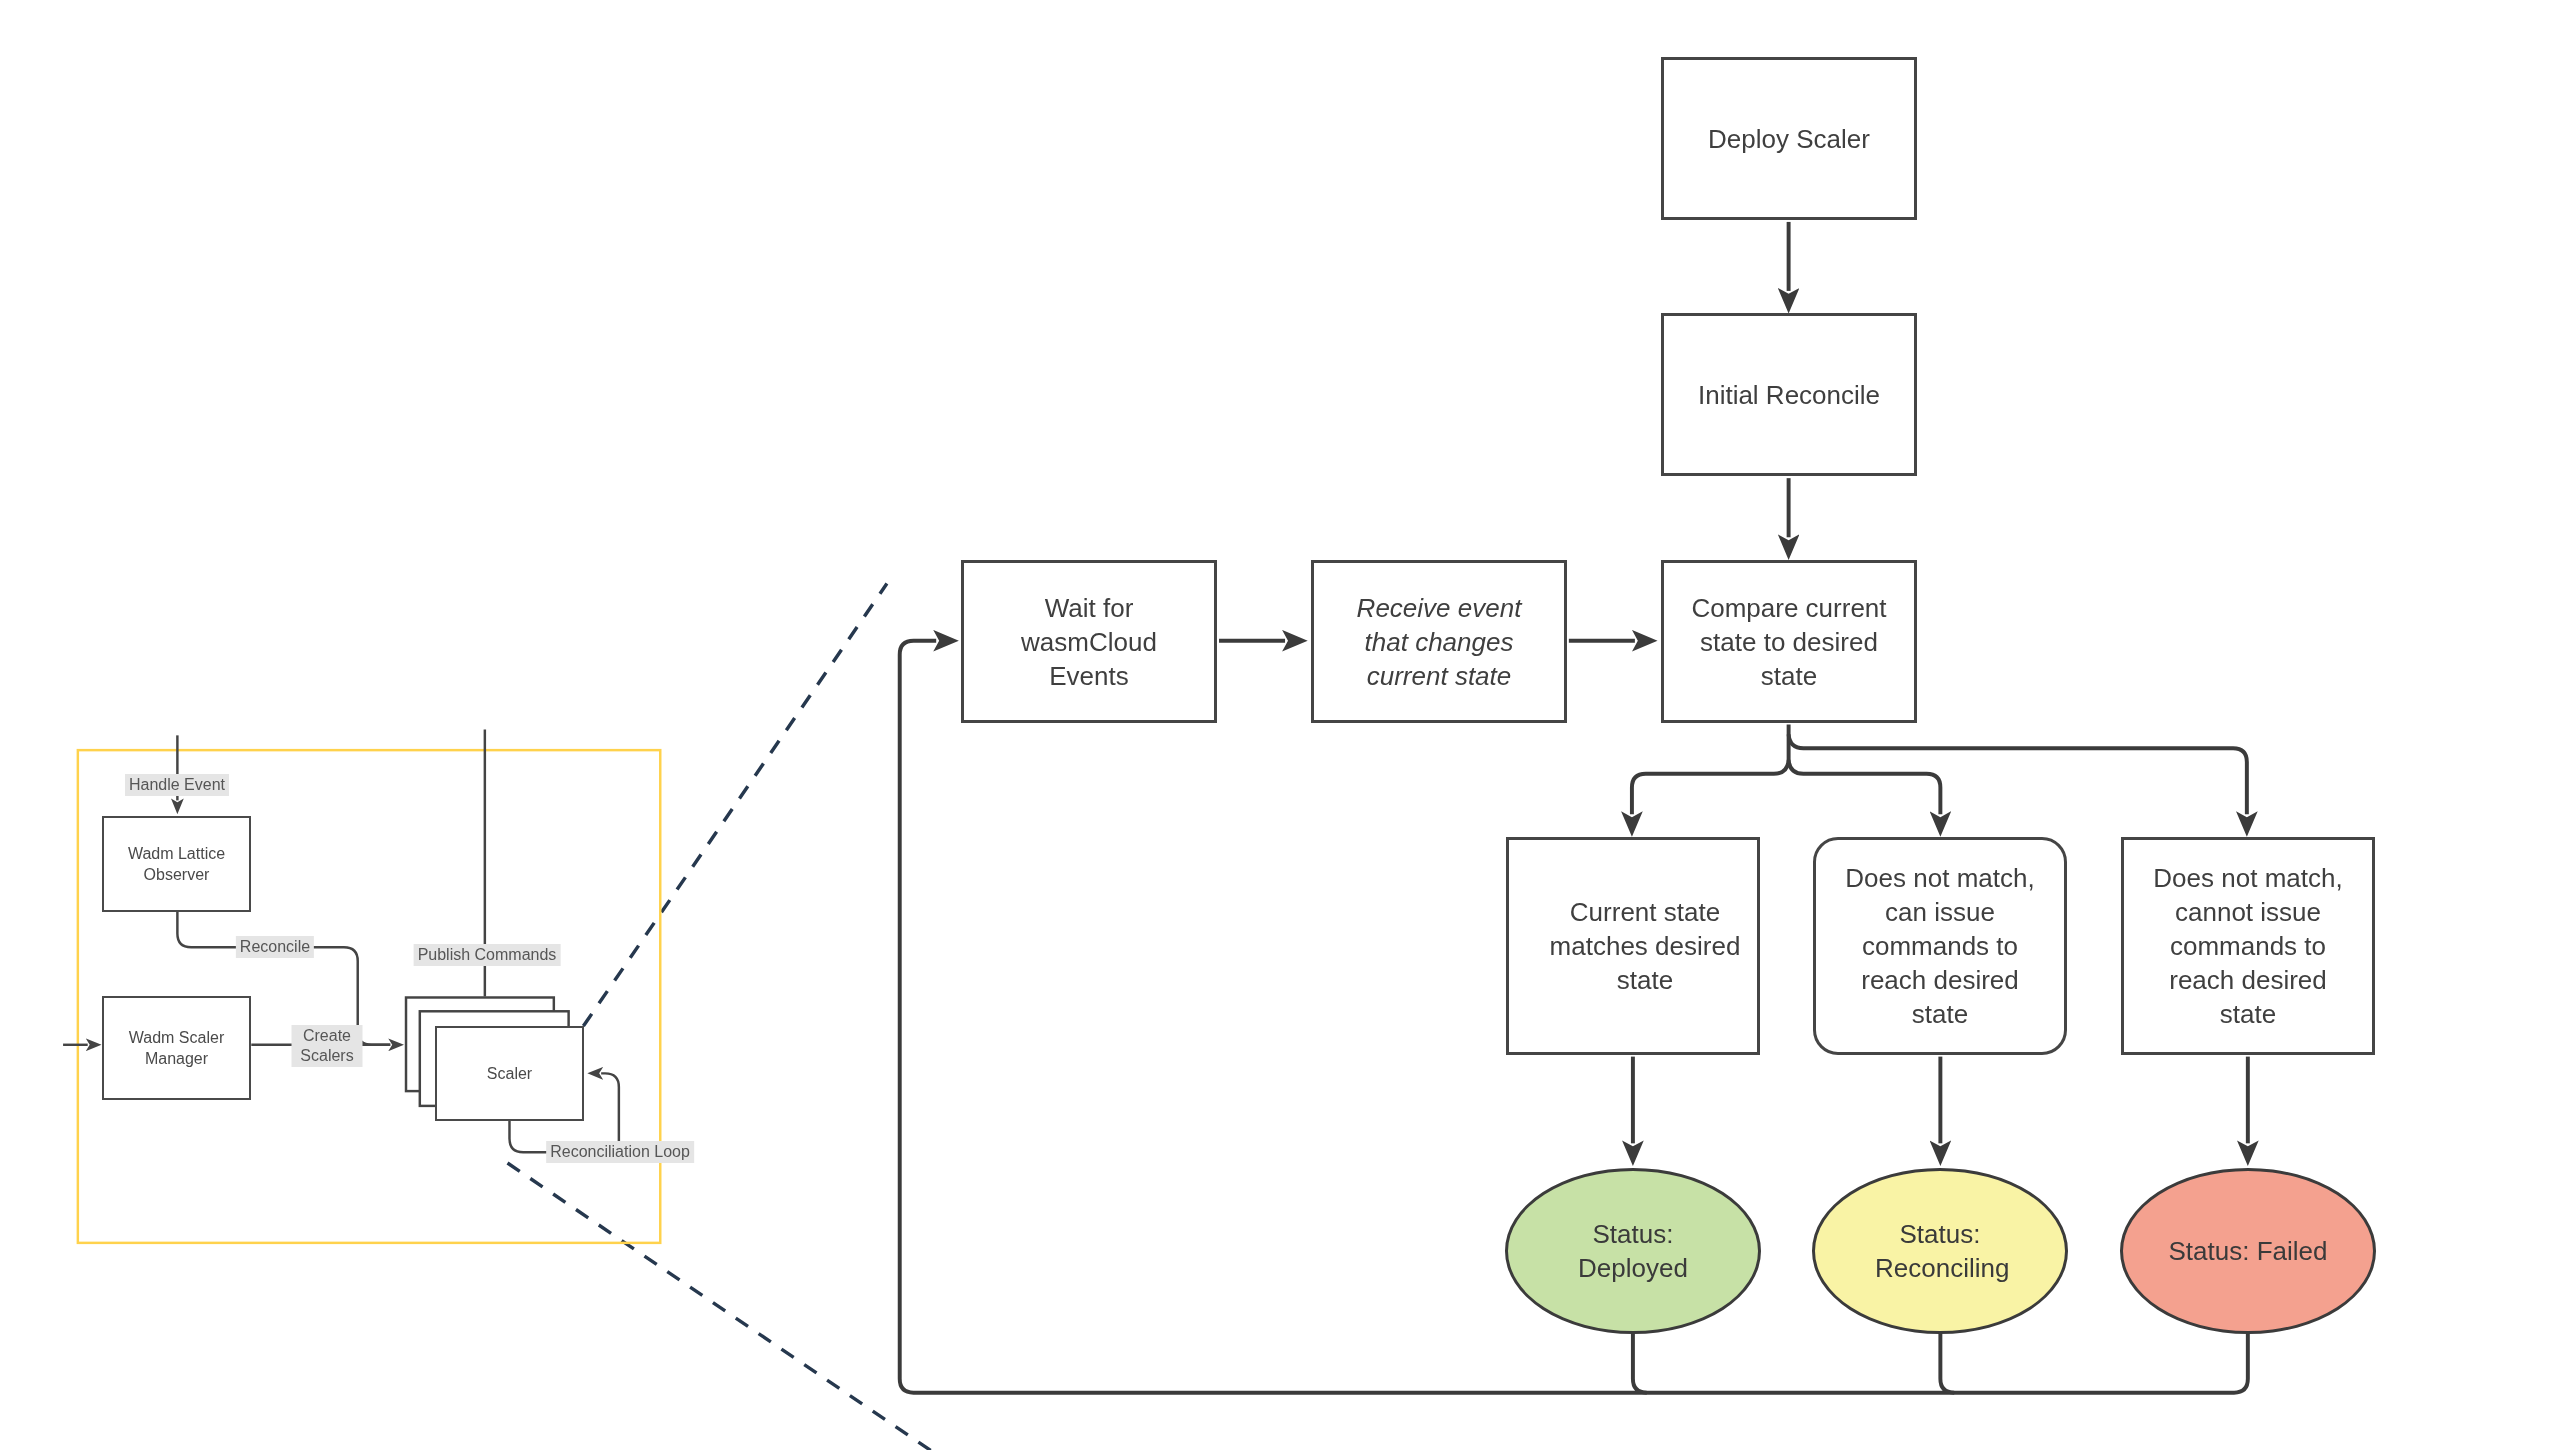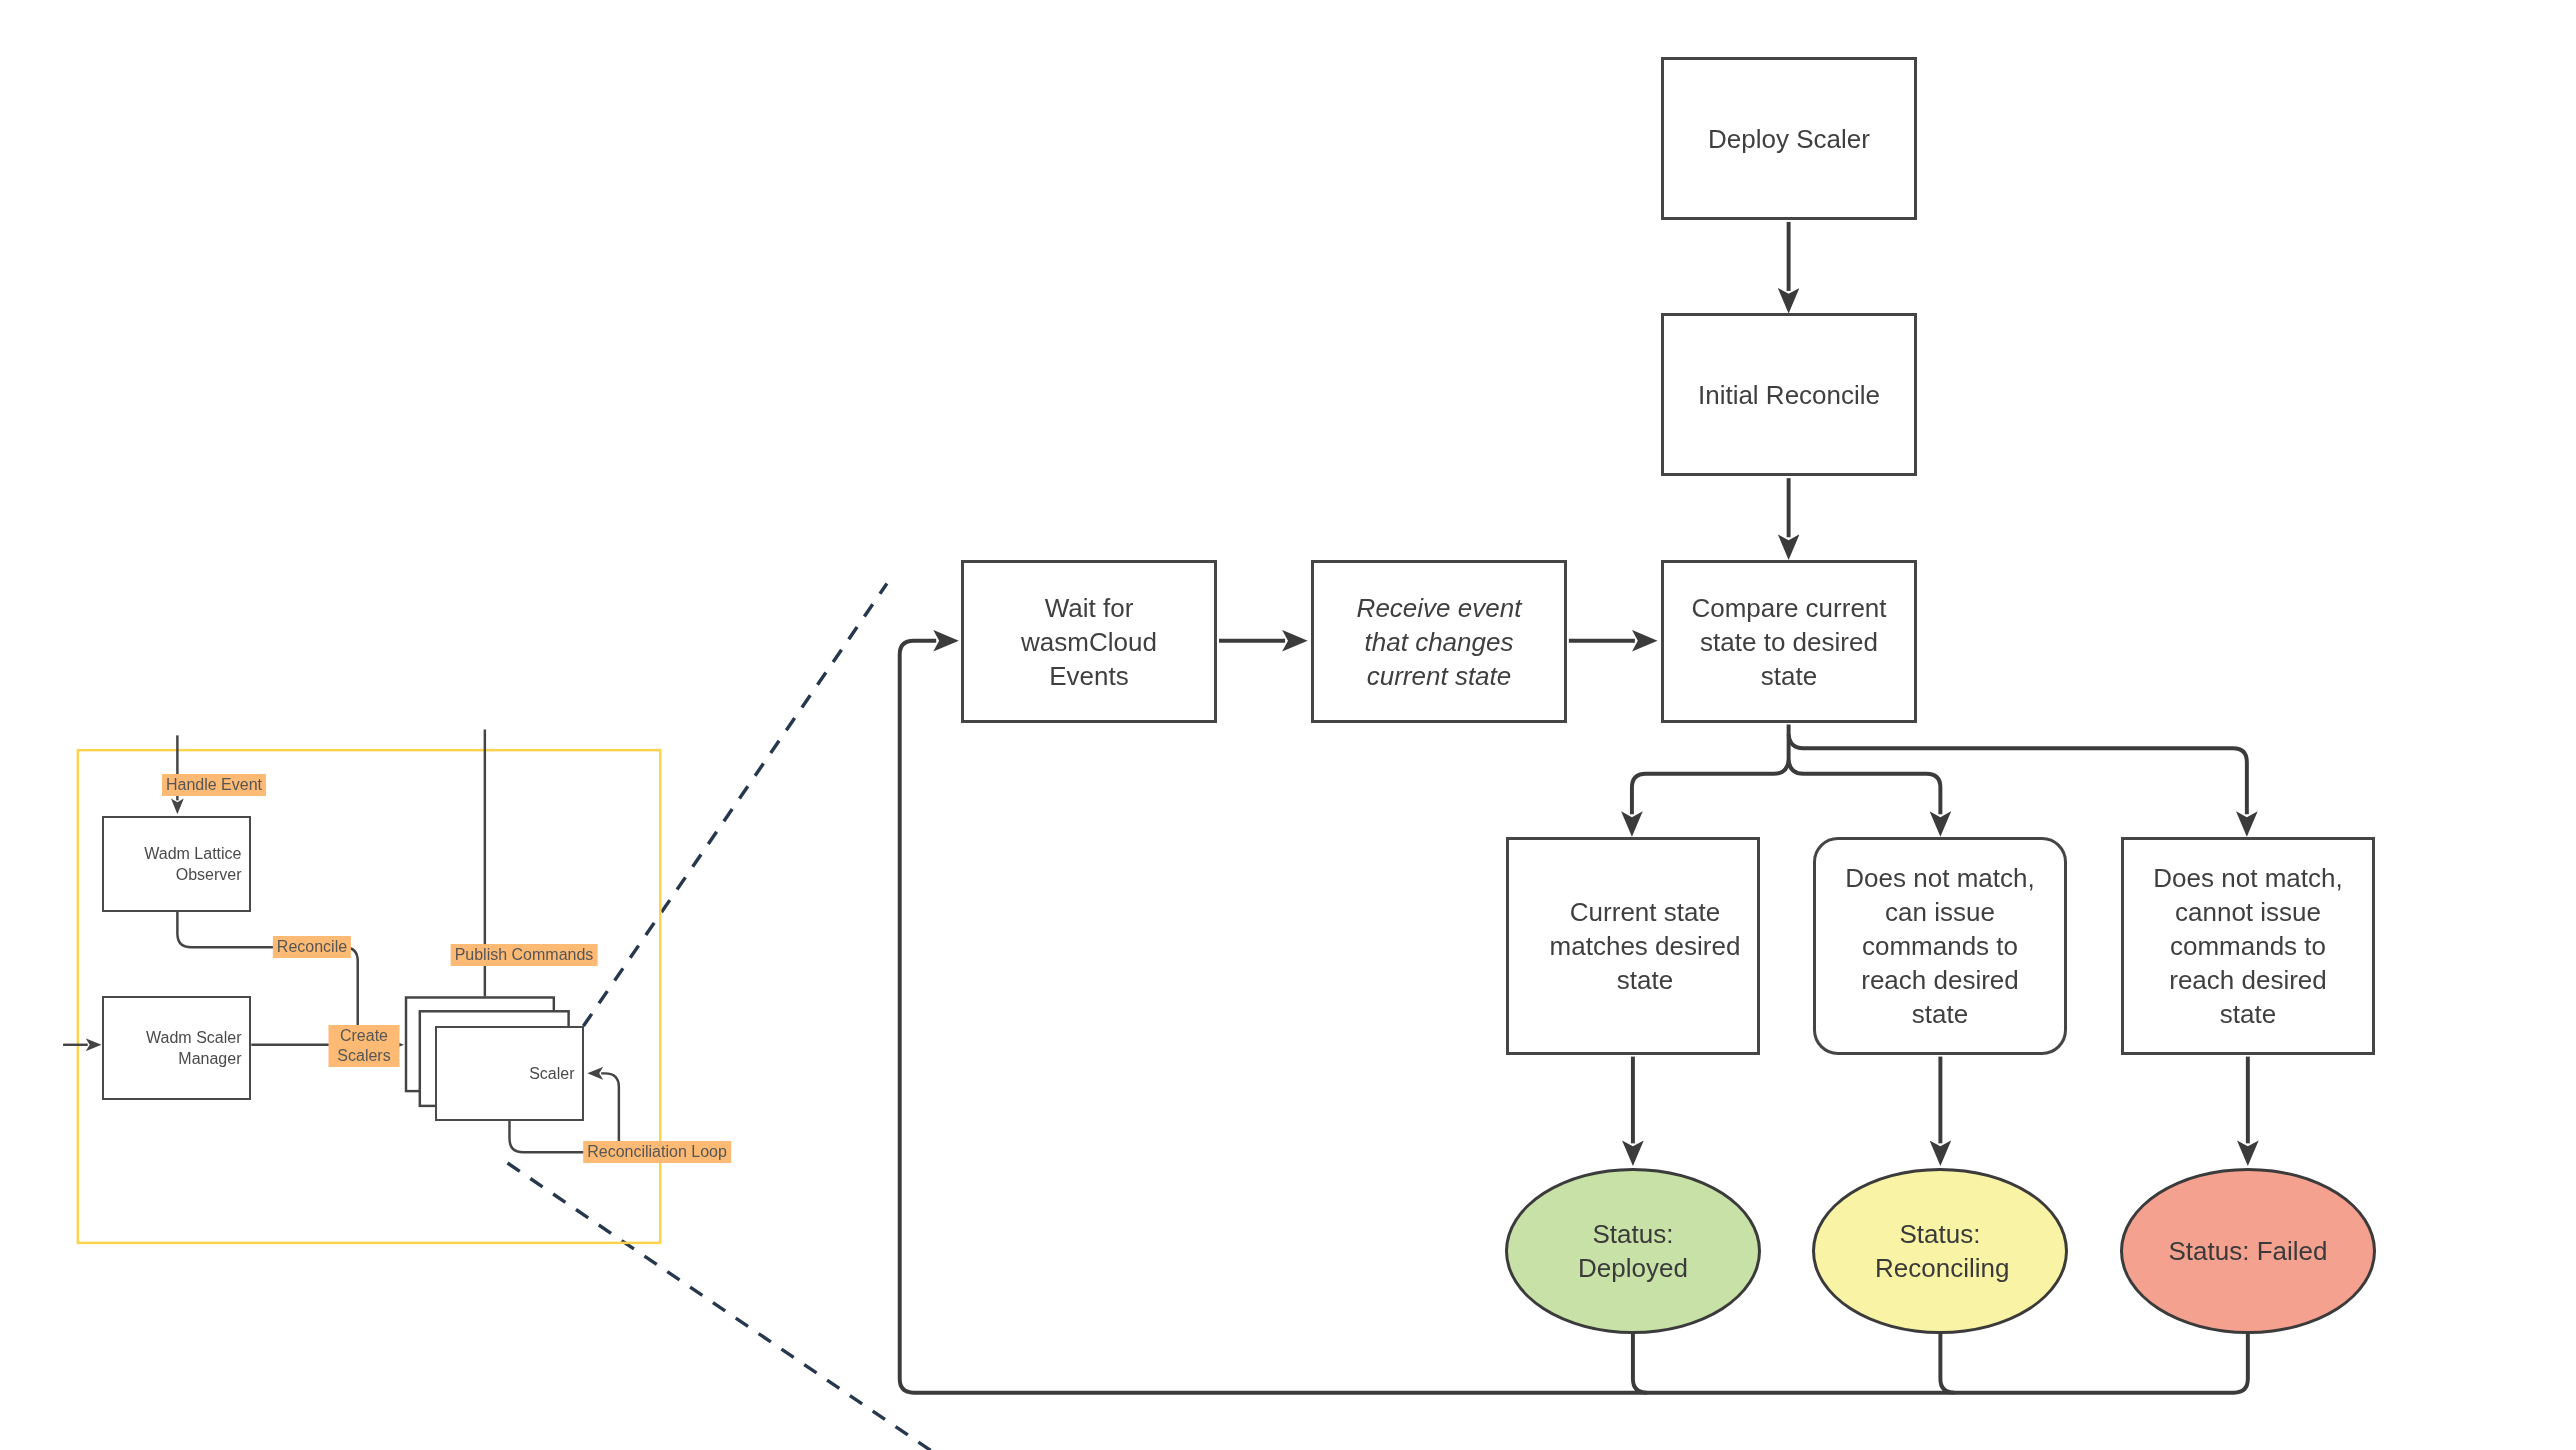--- a/index.html
+++ b/index.html
@@ -37,36 +37,35 @@
   }
   .ellipse .inner{width:130px;}
   .ellipse.oneline .inner{width:207px;}
   .mbox{
     position:absolute;
     box-sizing:border-box;
     background:#ffffff;
     border:2px solid #4a4a4a;
     color:#4a4a4a;
     display:flex;align-items:center;justify-content:center;
-    text-align:right;
+    text-align:center;
     font-size:16px;line-height:21px;
     z-index:2;
   }
   .mbox .inner{width:130px;}
   .mlabel{
     position:absolute;
     transform:translate(-50%,-50%);
-    background:#fdba74;
+    background:#e5e5e5;
     color:#565656;
     font-size:16px;line-height:20px;
     padding:1px 4px;
     text-align:center;
     white-space:nowrap;
     z-index:3;
-    margin-left:37px;
   }
   .mlabel.wrap{white-space:normal;width:63px;}
 </style>
 </head>
 <body>
 
 <div id="stage">
 
   <svg id="wires" width="2576" height="1451" viewBox="0 0 2614 1472">
     <defs>

